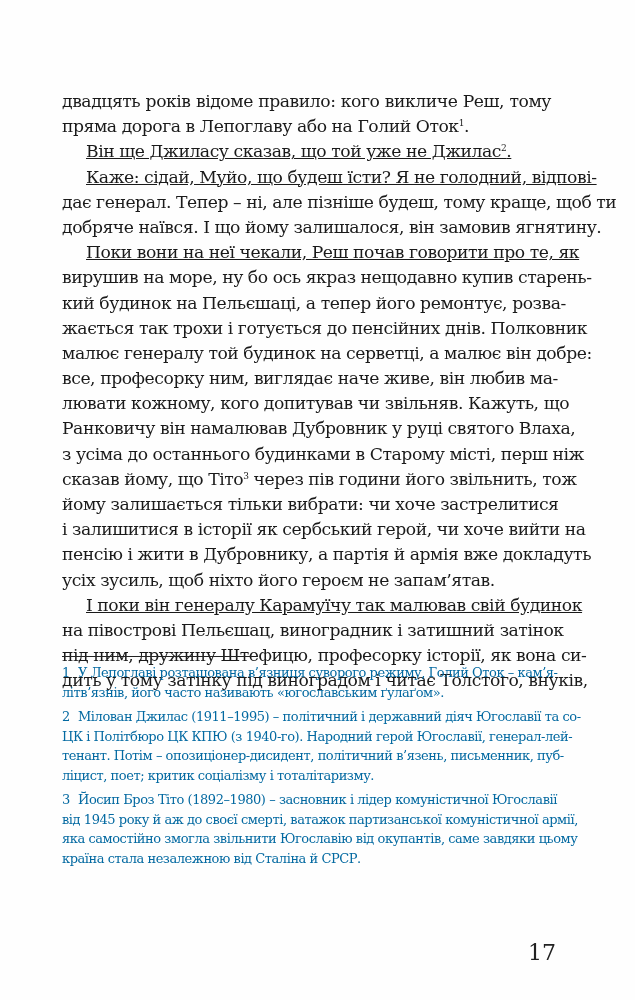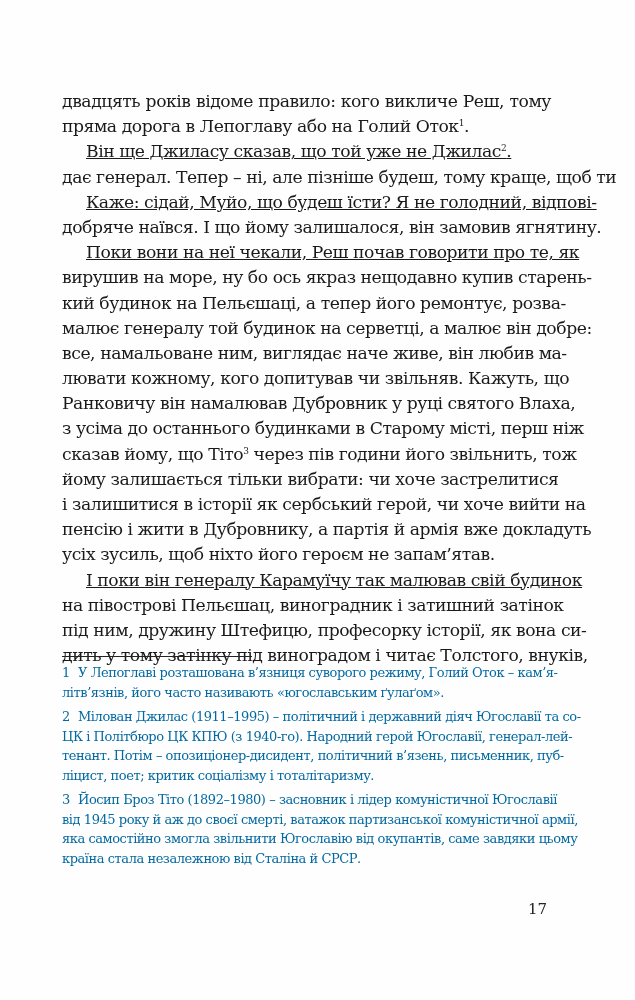--- a/index.html
+++ b/index.html
@@ -29,40 +29,41 @@
   }
   .fn-block { margin-bottom: 5px; }
   .fline {
     display: block; height: 19.5px; line-height: 19.5px; font-size: 13px;
     white-space: nowrap; text-align: justify; text-align-last: justify;
     letter-spacing: -0.45px;
   }
   .fline.last { text-align-last: left; }
   .fn-num { display: inline-block; width: 16px; }
   .page-number {
-    position: absolute; left: 528px; top: 900px; font-size: 15px;
+    position: absolute; left: 528px; top: 940px; font-size: 22px;
     font-family: "DejaVu Serif", "Liberation Serif", serif; color: #222;
   }
 </style>
 </head>
 <body>
 
 <div class="page">
   <div class="body-text" id="body-text">
       <span class="line"><span>двадцять років відоме правило: кого викличе Реш, тому</span></span>
       <span class="line last"><span>пряма дорога в Лепоглаву або на Голий Оток</span><sup class="fn">1</sup><span>.</span></span>
       <span class="line indent last"><span>Він ще Джиласу сказав, що той уже не Джилас</span><sup class="fn">2</sup><span>.</span></span>
+      <span class="line indent"><span>Каже: сідай, Муйо, що будеш їсти? Я не голодний, відпові-</span></span>
       <span class="line"><span>дає генерал. Тепер – ні, але пізніше будеш, тому краще, щоб ти</span></span>
-      <span class="line indent"><span>Каже: сідай, Муйо, що будеш їсти? Я не голодний, відпові-</span></span>
       <span class="line last"><span>добряче наївся. І що йому залишалося, він замовив ягнятину.</span></span>
       <span class="line indent"><span>Поки вони на неї чекали, Реш почав говорити про те, як</span></span>
       <span class="line"><span>вирушив на море, ну бо ось якраз нещодавно купив старень-</span></span>
       <span class="line"><span>кий будинок на Пельєшаці, а тепер його ремонтує, розва-</span></span>
+      <span class="line"><span>жається так трохи і готується до пенсійних днів. Полковник</span></span>
       <span class="line"><span>малює генералу той будинок на серветці, а малює він добре:</span></span>
-      <span class="line"><span>все, намальоване ним, виглядає наче живе, він любив ма-</span></span>
+      <span class="line"><span>все, професорку ним, виглядає наче живе, він любив ма-</span></span>
       <span class="line"><span>лювати кожному, кого допитував чи звільняв. Кажуть, що</span></span>
       <span class="line"><span>Ранковичу він намалював Дубровник у руці святого Влаха,</span></span>
       <span class="line"><span>з усіма до останнього будинками в Старому місті, перш ніж</span></span>
       <span class="line"><span>сказав йому, що Тіто</span><sup class="fn">3</sup><span> через пів години його звільнить, тож</span></span>
       <span class="line"><span>йому залишається тільки вибрати: чи хоче застрелитися</span></span>
       <span class="line"><span>і залишитися в історії як сербський герой, чи хоче вийти на</span></span>
       <span class="line"><span>пенсію і жити в Дубровнику, а партія й армія вже докладуть</span></span>
       <span class="line last"><span>усіх зусиль, щоб ніхто його героєм не запам’ятав.</span></span>
       <span class="line indent"><span>І поки він генералу Карамуїчу так малював свій будинок</span></span>
       <span class="line"><span>на півострові Пельєшац, виноградник і затишний затінок</span></span>

